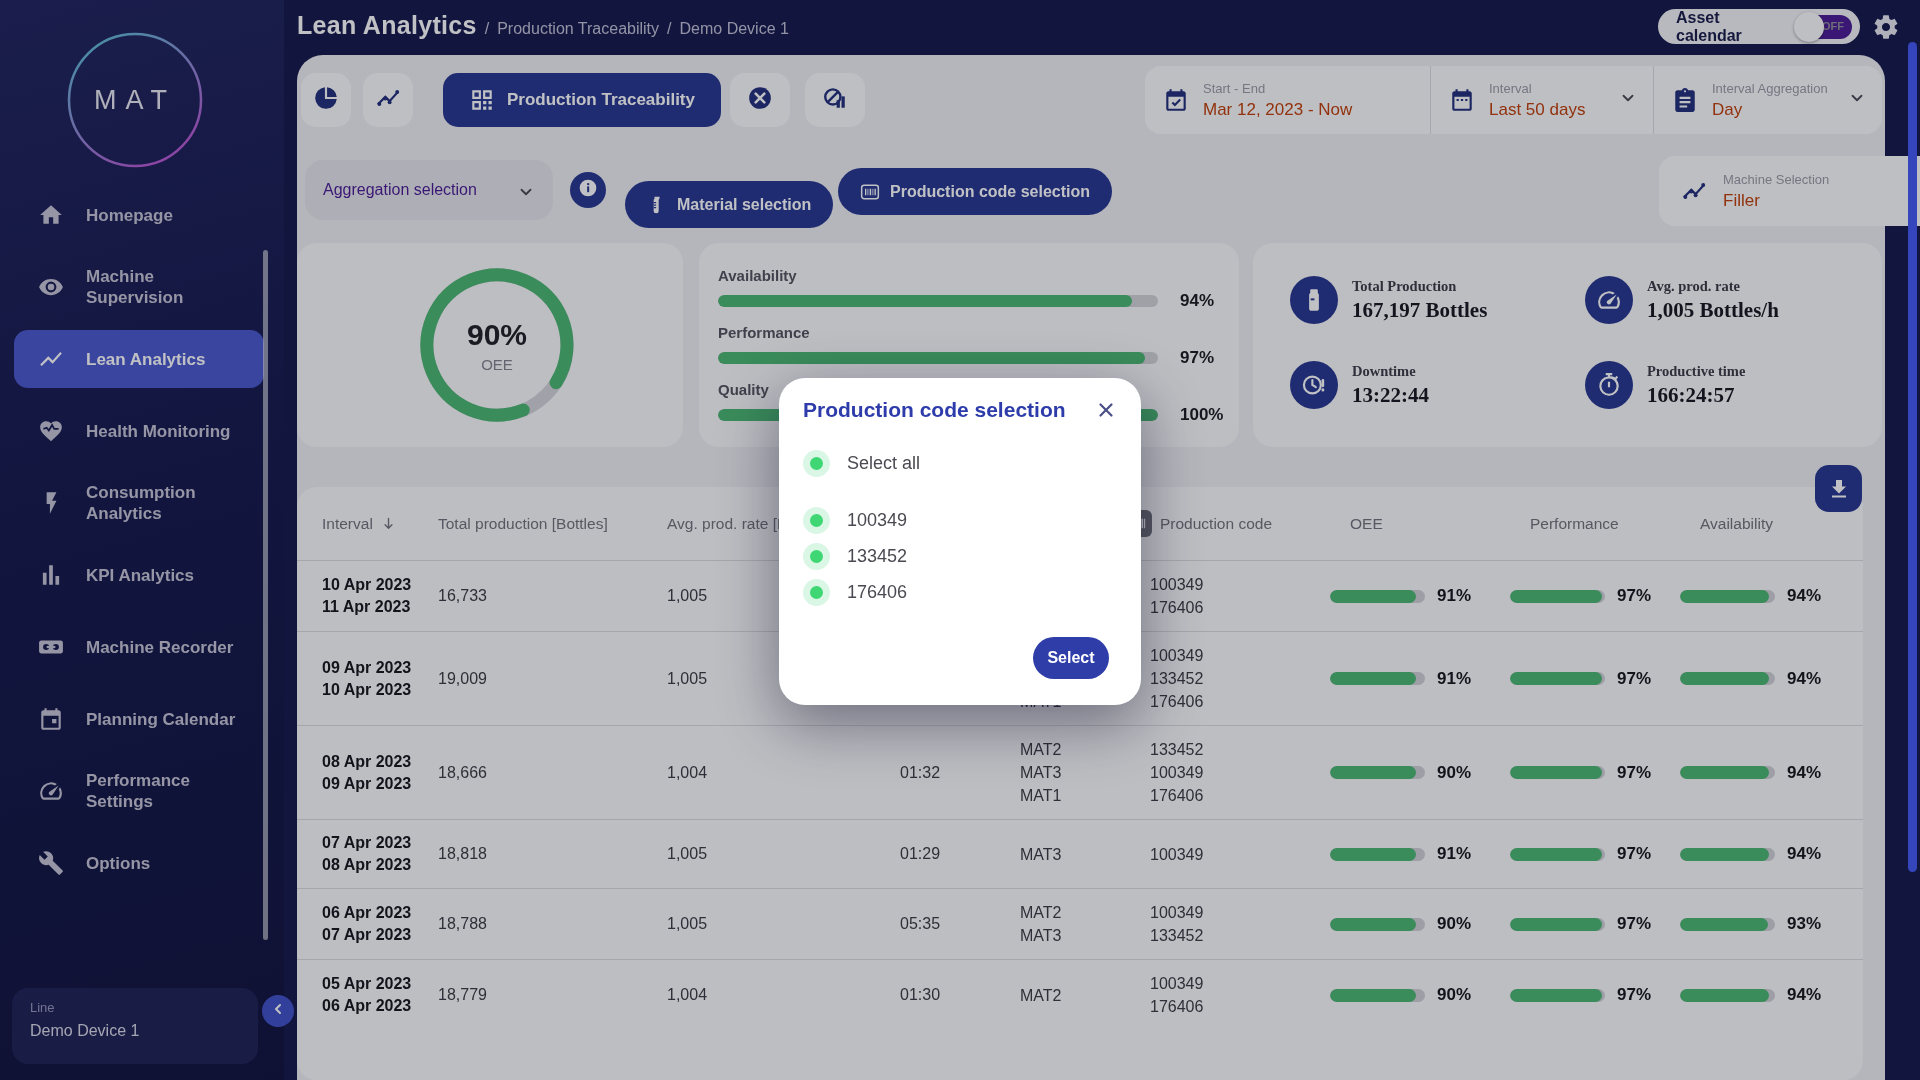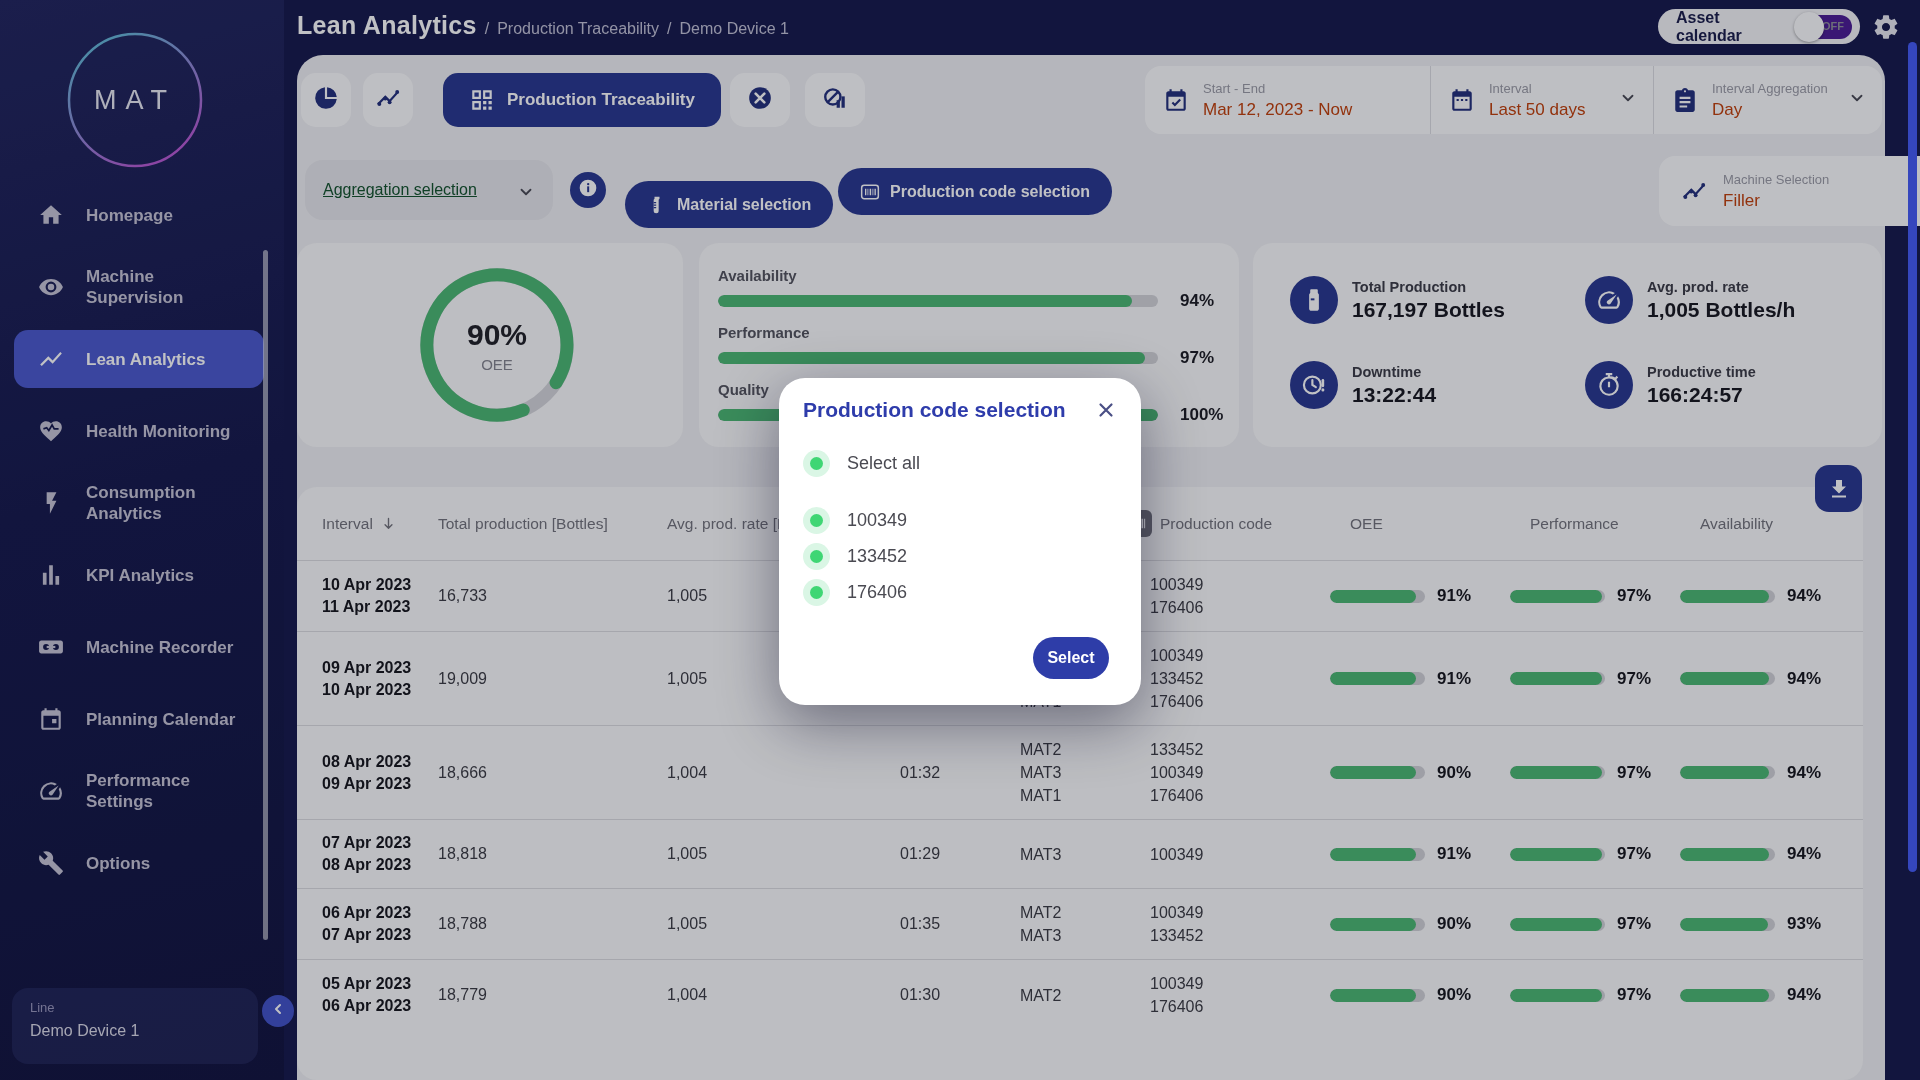--- a/index.html
+++ b/index.html
@@ -49,21 +49,21 @@
   .date-sec + .date-sec { border-left:1px solid #dddde2; }
   .date-sec .icon { width:26px; height:26px; color:#25307c; margin-right:14px; }
   .date-sec .icon svg { width:26px; height:26px; }
   .ds-label { font-size:13px; color:#9b9ba6; margin-bottom:4px; }
   .ds-value { font-size:17px; color:#c2410c; }
   .chev { color:#4a4a55; margin-left:auto; margin-right:16px; }
   .chev svg { width:18px; height:18px; }
 
   
   .agg-select { position:absolute; left:8px; top:105px; width:248px; height:60px; border-radius:18px; background:#e7e7ec; display:flex; align-items:center; padding:0 18px; cursor:pointer; }
-  .agg-text { font-size:16px; color:#14532d;text-decoration:underline; }
+  .agg-text { font-size:16px; color:#4c1d95; }
   .info-btn { position:absolute; left:273px; top:117px; width:36px; height:36px; border-radius:50%; background:#2a3890; color:#fff; display:flex; align-items:center; justify-content:center; cursor:pointer; }
   .info-btn svg { width:20px; height:20px; }
   .filter-btn { position:absolute; top:113px; height:47px; border-radius:24px; background:#2a3890; color:#fff; font-size:16px; font-weight:bold; display:flex; align-items:center; gap:10px; padding:0 22px; cursor:pointer; }
   .filter-btn svg { width:20px; height:20px; }
   .machine-sel { position:absolute; left:1362px; top:101px; width:296px; height:70px; background:#fdfdfe; border-radius:16px; display:flex; align-items:center; padding-left:22px; cursor:pointer;justify-content:center; }
   .machine-sel .icon { width:26px; height:26px; color:#25307c; margin-right:16px; }
   .machine-sel .icon svg { width:26px; height:26px; }
 
   
   .card { position:absolute; background:#fbfbfc; border-radius:20px; }
@@ -76,21 +76,21 @@
   .bar-row { margin-bottom:13px; }
   .bar-label { font-size:15px; font-weight:bold; color:#55555f; margin-bottom:7px; }
   .bar-line { display:flex; align-items:center; }
   .bar-track { width:440px; height:12px; border-radius:6px; background:#d4d4d9; overflow:hidden; }
   .bar-fill { height:12px; border-radius:6px; background:#4db873; }
   .bar-pct { font-size:17px; font-weight:bold; color:#1d1d24; margin-left:22px; }
   .card-stats { left:956px; top:188px; width:629px; height:204px; }
   .stat { position:absolute; display:flex; align-items:center; }
   .stat-icon { width:48px; height:48px; border-radius:50%; background:#2a3890; color:#fff; display:flex; align-items:center; justify-content:center; flex:0 0 48px; }
   .stat-icon svg { width:26px; height:26px; }
-  .stat-text { margin-left:14px; }
+  .stat-text { margin-left:14px;font-family:Liberation Serif, serif; }
   .stat-label { font-size:14.5px; font-weight:bold; color:#3d3d47; }
   .stat-value { font-size:21px; font-weight:bold; color:#191921; margin-top:3px; }
 
   
   .card-table { left:0; top:432px; width:1566px; height:593px; }
   .download-btn { position:absolute; left:1518px; top:410px; width:47px; height:47px; border-radius:14px; background:#2a3890; color:#fff; display:flex; align-items:center; justify-content:center; cursor:pointer; z-index:4; }
   .download-btn svg { width:24px; height:24px; }
   .t-grid { display:grid; grid-template-columns:116px 229px 223px 100px 135px 205px 180px 170px 1fr; padding:0 25px; align-items:center; }
   .t-head { height:73px; color:#73737c; font-size:15.5px; }
   .t-head .hcell { display:flex; align-items:center; gap:8px; }
@@ -654,21 +654,21 @@
             <span class="mini-pct">94%</span>
           </div>
         </div>
         <div class="t-grid t-row">
           <div class="cell">
             <span class="iv-line">06 Apr 2023</span>
             <span class="iv-line">07 Apr 2023</span>
           </div>
           <div class="cell">18,788</div>
           <div class="cell">1,005</div>
-          <div class="cell pad10">01:35</div>
+          <div class="cell pad10">05:35</div>
           <div class="cell pad30">
             <span class="stack-line">MAT2</span>
             <span class="stack-line">MAT3</span>
           </div>
           <div class="cell" style="padding-left: 25px;">
             <span class="stack-line">100349</span>
             <span class="stack-line">133452</span>
           </div>
           <div class="barcell pad20">
             <div class="mini-track">

